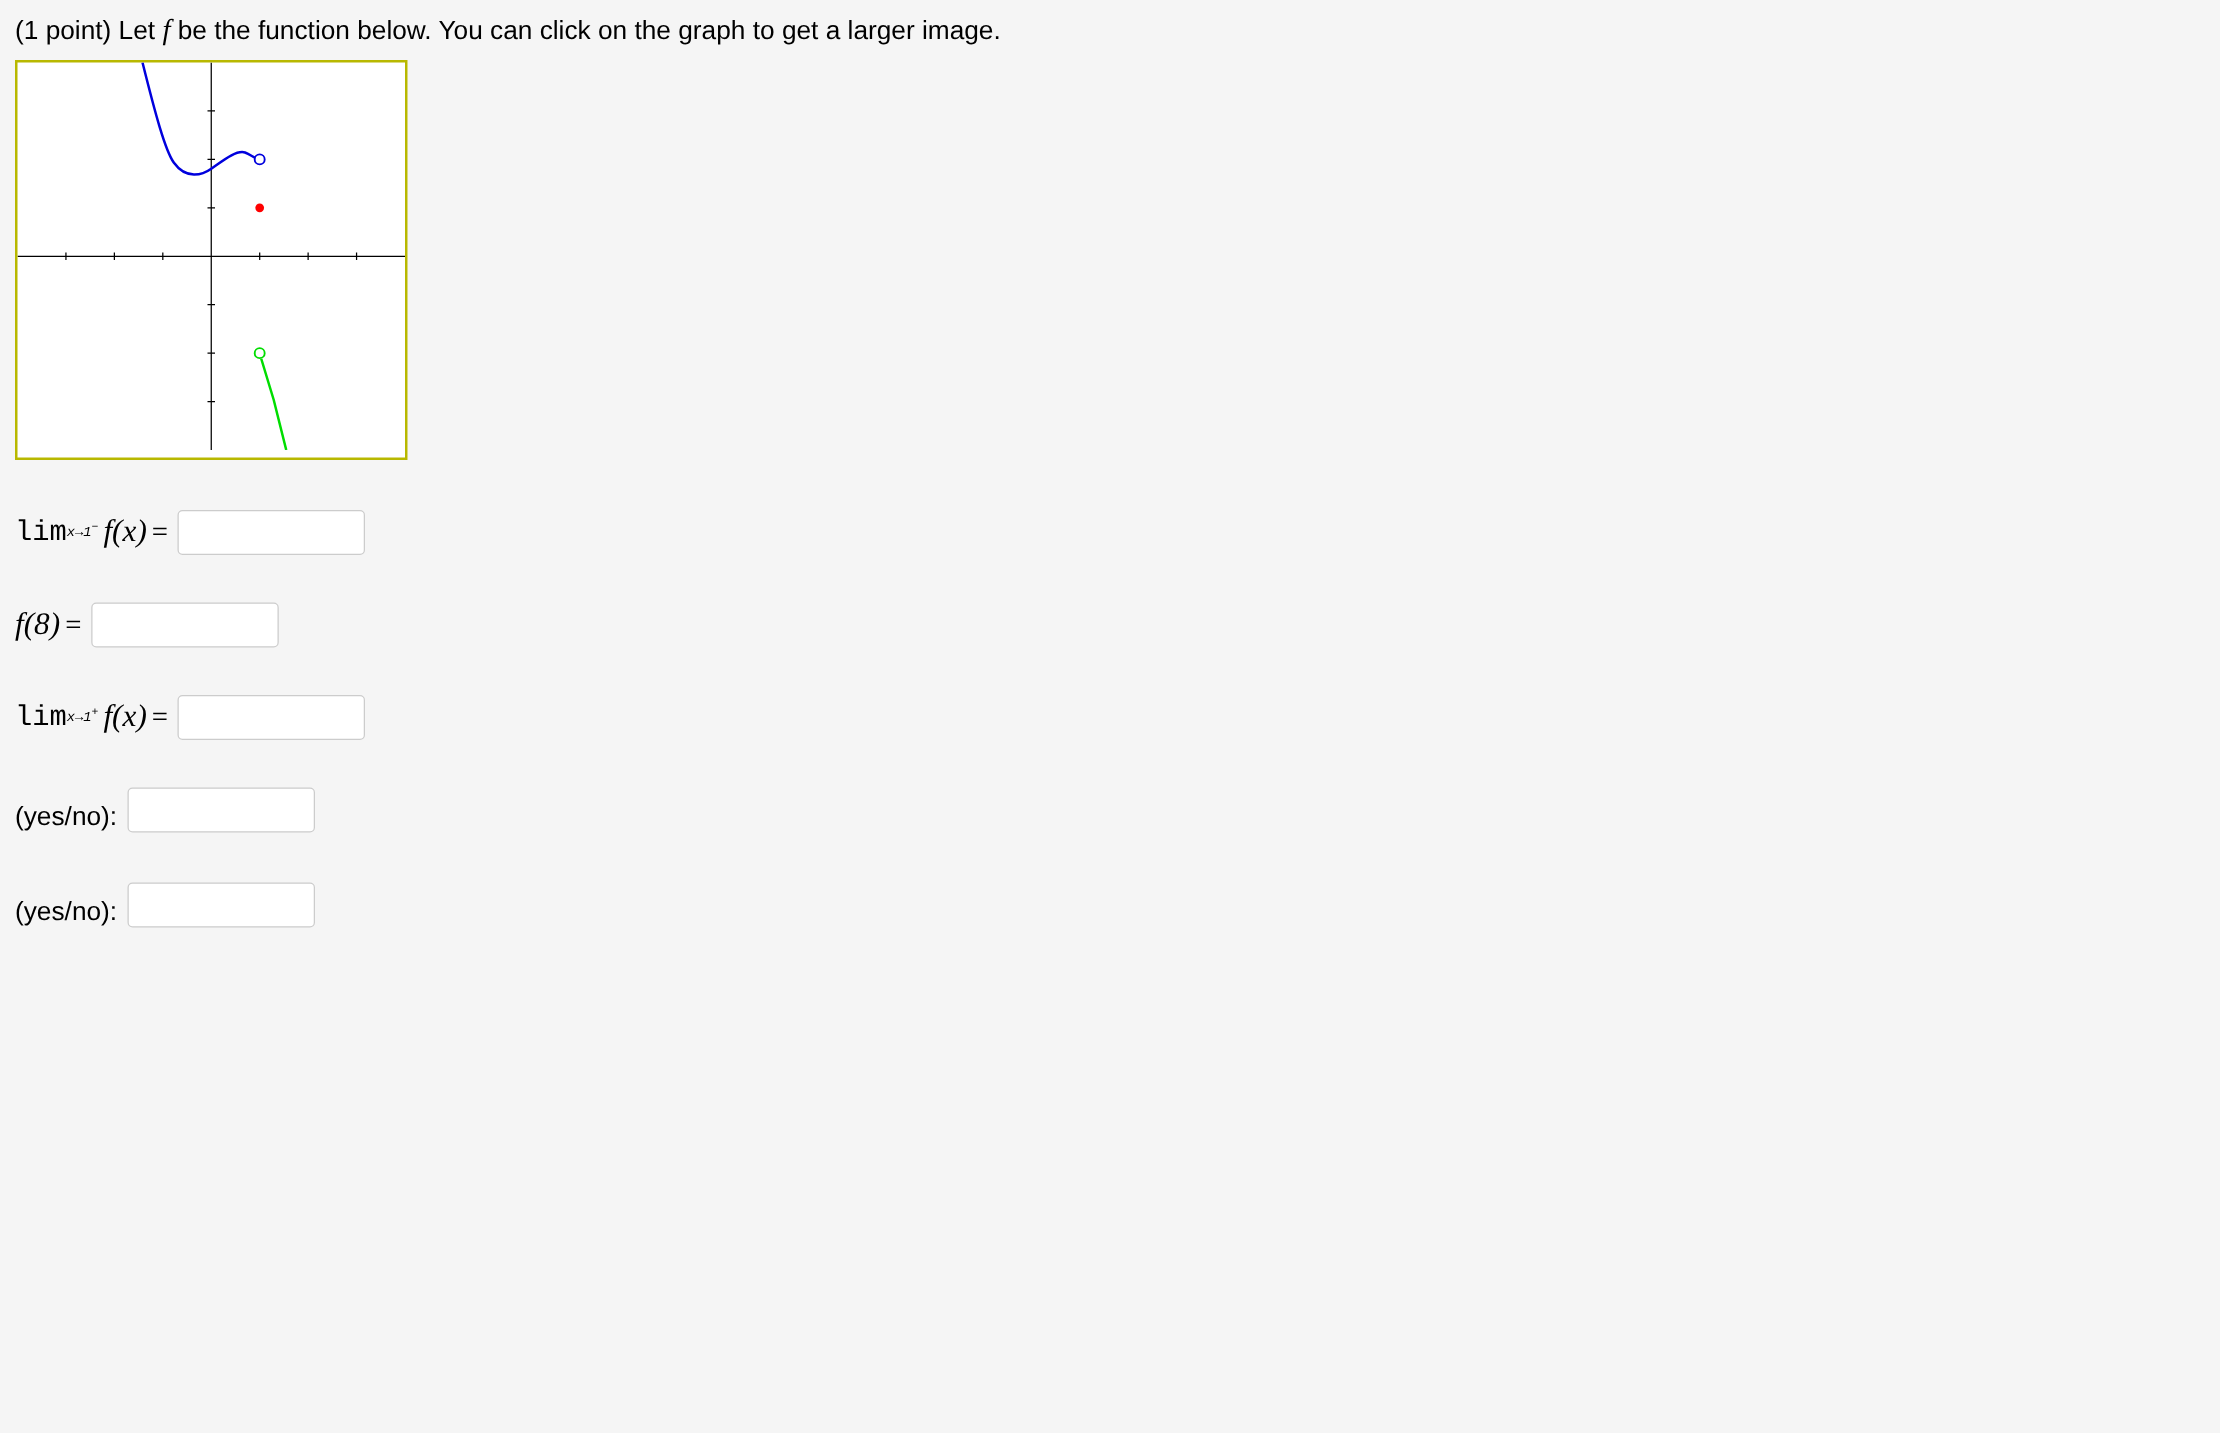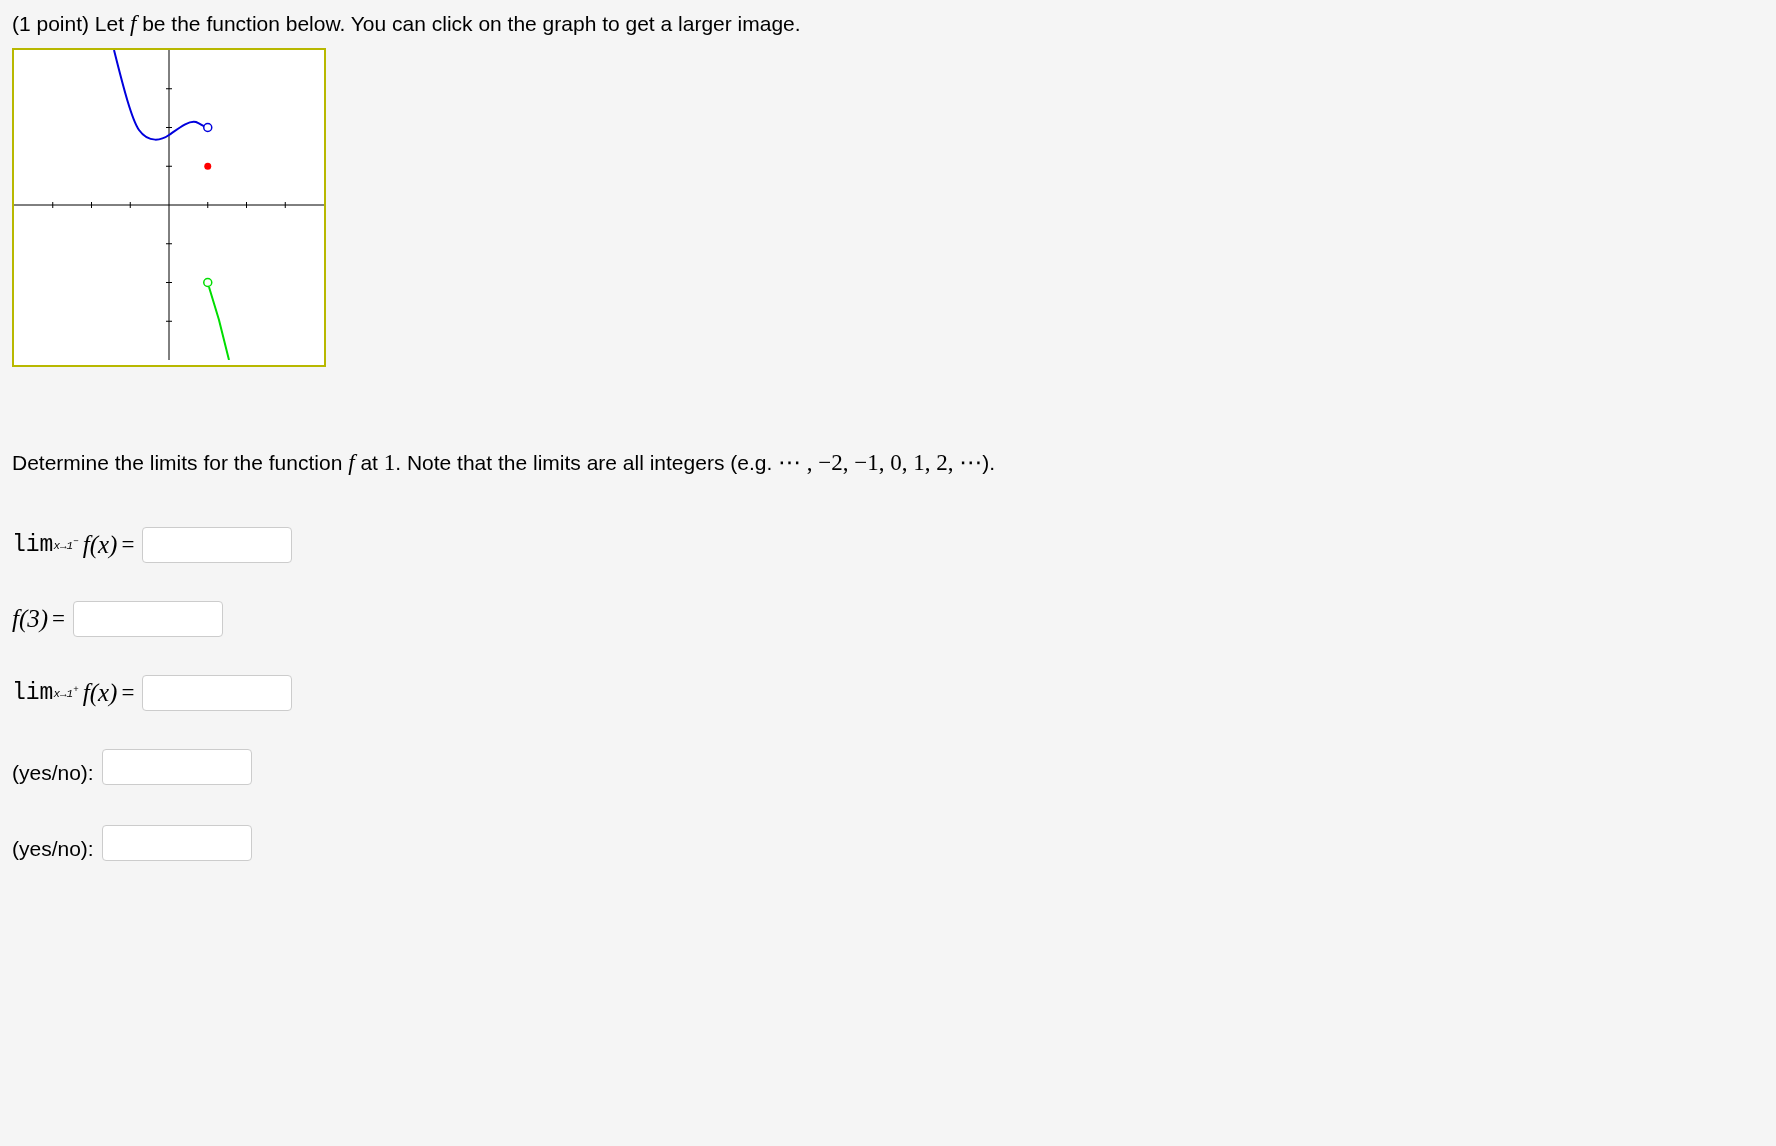--- a/index.html
+++ b/index.html
@@ -137,39 +137,35 @@
 
       <circle cx="193.75" cy="77.5" r="4" fill="#fff" stroke="#0000dd" stroke-width="1.5"></circle>
 
       <circle cx="193.75" cy="116.25" r="3.5" fill="#ff0000"></circle>
 
       <circle cx="193.75" cy="232.5" r="4" fill="#fff" stroke="#00dd00" stroke-width="1.5"></circle>
       <path d="M 195 237 L 205 270 L 215 310" fill="none" stroke="#00dd00" stroke-width="2"></path>
     </svg>
   </div>
 
-  <div class="instruction">
-    <span>Determine the limits for the function</span>
-    <span class="math-f">f</span><span> at </span><span class="math-expr">1</span><span>. Note that the limits are all integers (e.g. </span><span class="math-expr">⋯ , −2, −1, 0, 1, 2, ⋯</span><span>).</span>
-  </div>
 
   
   <div class="row">
     <span class="limit-block">
       <span class="limit-top">lim</span>
       <span class="limit-bottom"><span style="font-style:italic">x→1</span><sup>−</sup></span>
     </span>
     <span class="fx">f(x)</span>
     <span class="equals">=</span>
     <input class="answer" type="text" style="">
   </div>
 
   
   <div class="row">
-    <span class="fx">f(3)</span>
+    <span class="fx">f(8)</span>
     <span class="equals">=</span>
     <input class="answer" type="text" style="">
   </div>
 
   
   <div class="row">
     <span class="limit-block">
       <span class="limit-top">lim</span>
       <span class="limit-bottom"><span style="font-style:italic">x→1</span><sup>+</sup></span>
     </span>

